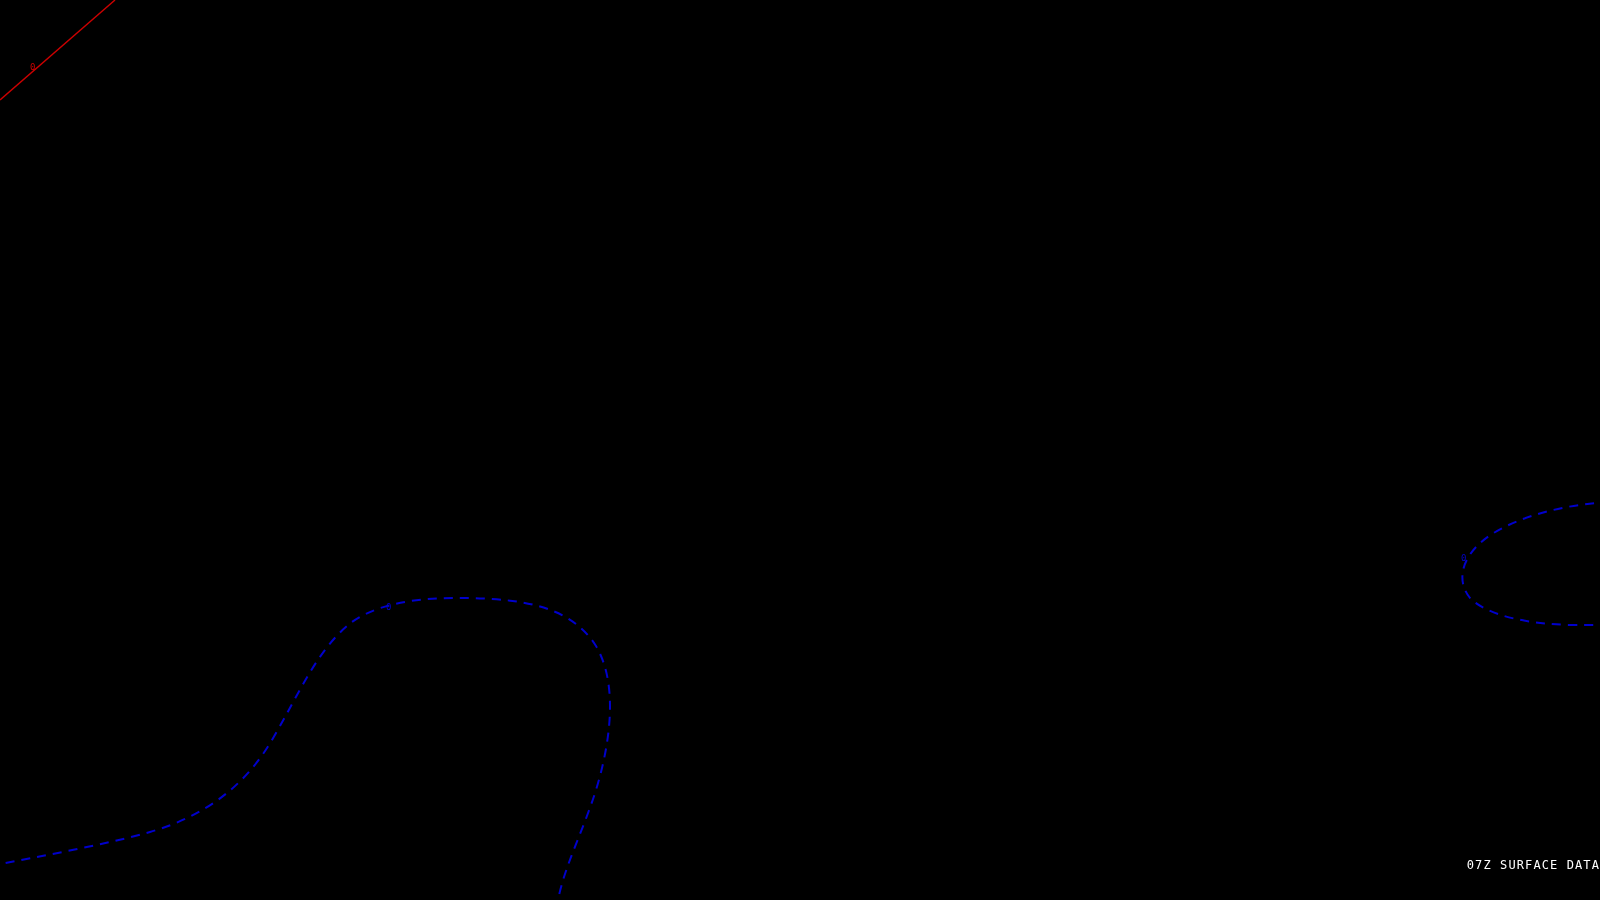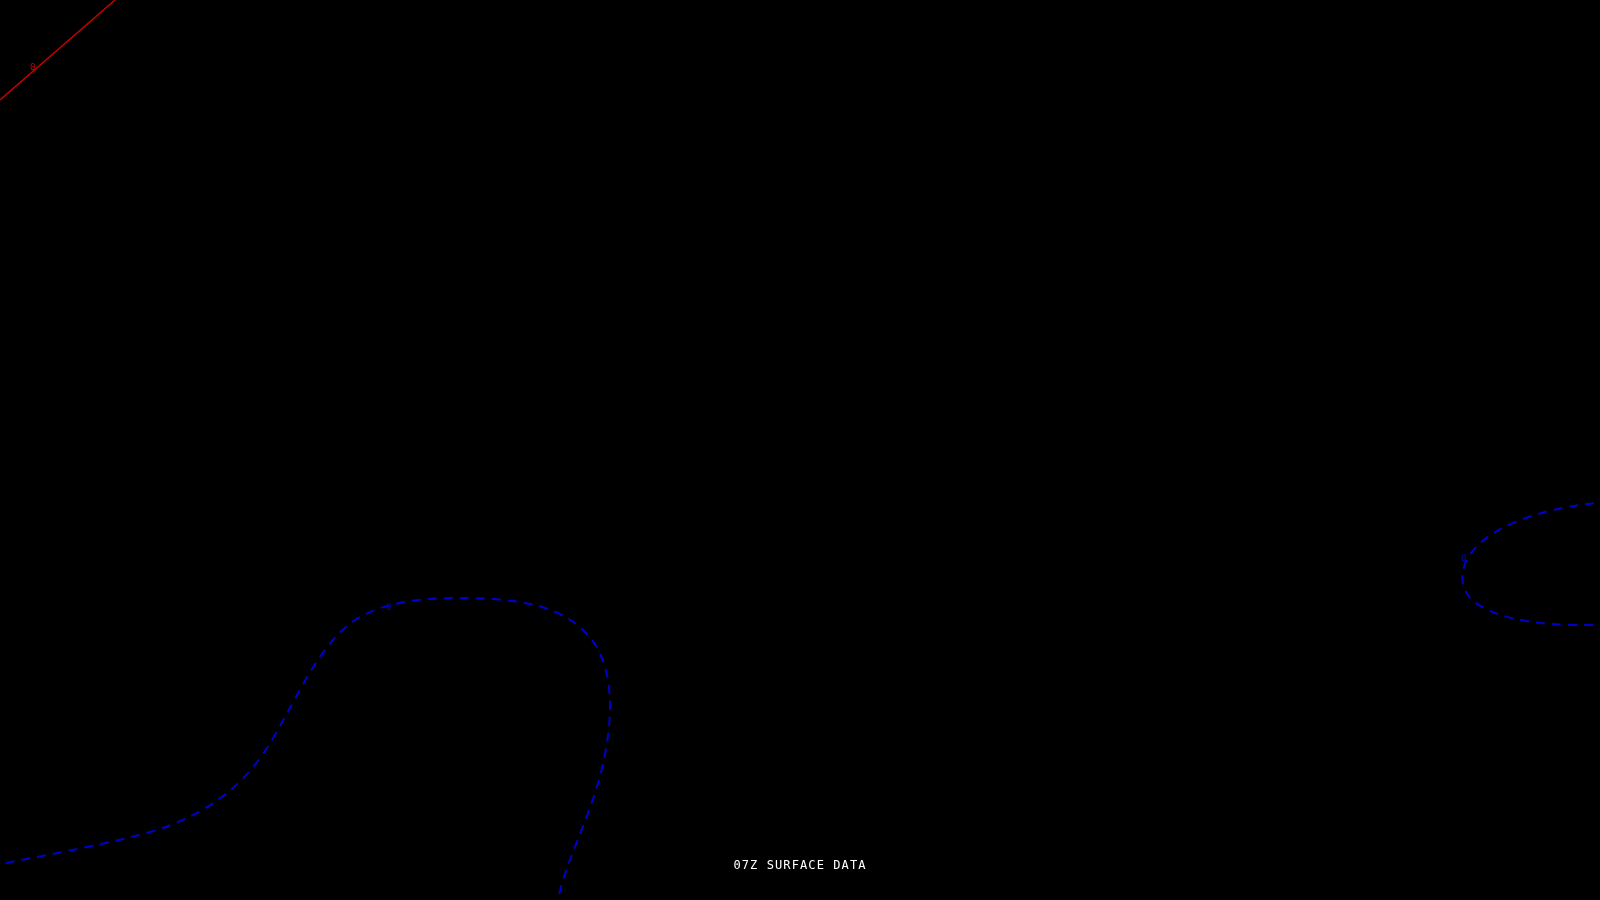--- a/index.html
+++ b/index.html
@@ -21,21 +21,21 @@
     top: 0;
     width: 1600px;
     height: 900px;
     display: block;
   }
   .caption {
     position: absolute;
     left: 0;
     top: 858px;
     width: 1600px;
-    text-align: center;
+    text-align: right;
     color: #ffffff;
     font-family: "DejaVu Sans Mono", monospace;
     font-size: 12px;
     letter-spacing: 1.1px;
     white-space: pre;
   }
   .contour-label {
     position: absolute;
     font-family: "DejaVu Sans Mono", monospace;
     font-size: 9px;

